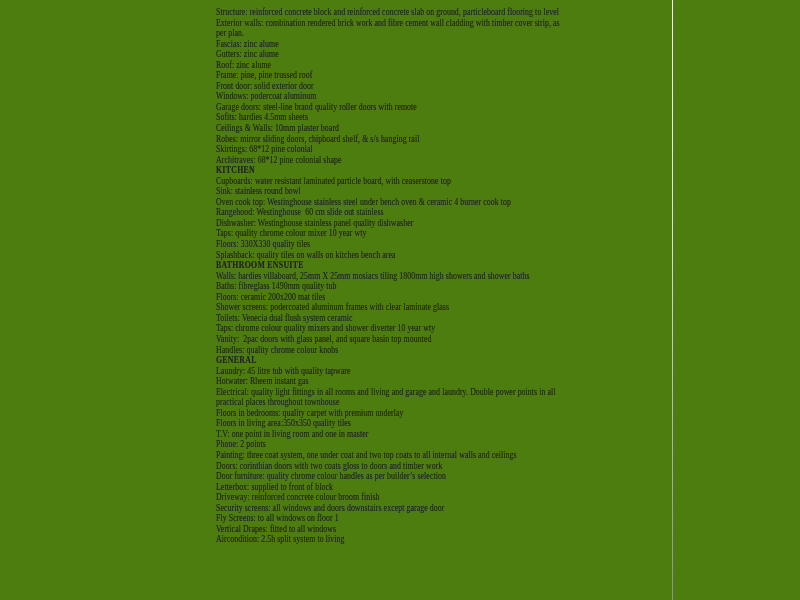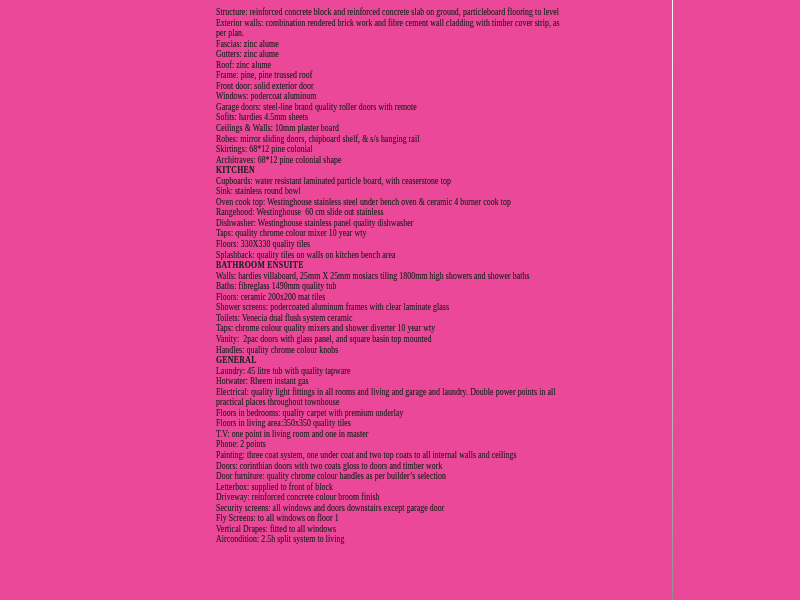--- a/index.html
+++ b/index.html
@@ -30,16 +30,16 @@
     position: absolute;
     top: 0;
     width: 1px;
     height: 600px;
     pointer-events: none;
   }
 </style>
 </head>
 <body>
 
-<div class="page" style="background: #ec4899;">
+<div class="page" style="background: #4d7c0f;">
   <div class="doc" style="color: rgb(36, 36, 36);"><div class="spec-line">Structure: reinforced concrete block and reinforced concrete slab on ground, particleboard flooring to level</div><div class="spec-line">Exterior walls: combination rendered brick work and fibre cement wall cladding with timber cover strip, as</div><div class="spec-line">per plan.</div><div class="spec-line">Fascias: zinc alume</div><div class="spec-line">Gutters: zinc alume</div><div class="spec-line">Roof: zinc alume</div><div class="spec-line">Frame: pine, pine trussed roof</div><div class="spec-line">Front door: solid exterior door</div><div class="spec-line">Windows: podercoat aluminum</div><div class="spec-line">Garage doors: steel-line brand quality roller doors with remote</div><div class="spec-line">Sofits: hardies 4.5mm sheets</div><div class="spec-line">Ceilings &amp; Walls: 10mm plaster board</div><div class="spec-line">Robes: mirror sliding doors, chipboard shelf, &amp; s/s hanging rail</div><div class="spec-line">Skirtings: 68*12 pine colonial</div><div class="spec-line">Architraves: 68*12 pine colonial shape</div><div class="sec-header">KITCHEN</div><div class="spec-line">Cupboards: water resistant laminated particle board, with ceaserstone top</div><div class="spec-line">Sink: stainless round bowl</div><div class="spec-line">Oven cook top: Westinghouse stainless steel under bench oven &amp; ceramic 4 burner cook top</div><div class="spec-line">Rangehood: Westinghouse  60 cm slide out stainless</div><div class="spec-line">Dishwasher: Westinghouse stainless panel quality dishwasher</div><div class="spec-line">Taps: quality chrome colour mixer 10 year wty</div><div class="spec-line">Floors: 330X330 quality tiles</div><div class="spec-line">Splashback: quality tiles on walls on kitchen bench area</div><div class="sec-header">BATHROOM ENSUITE</div><div class="spec-line">Walls: hardies villaboard, 25mm X 25mm mosiacs tiling 1800mm high showers and shower baths</div><div class="spec-line">Baths: fibreglass 1490mm quality tub</div><div class="spec-line">Floors: ceramic 200x200 mat tiles</div><div class="spec-line">Shower screens: podercoated aluminum frames with clear laminate glass</div><div class="spec-line">Toilets: Venecia dual flush system ceramic</div><div class="spec-line">Taps: chrome colour quality mixers and shower diverter 10 year wty</div><div class="spec-line">Vanity:  2pac doors with glass panel, and square basin top mounted</div><div class="spec-line">Handles: quality chrome colour knobs</div><div class="sec-header">GENERAL</div><div class="spec-line">Laundry: 45 litre tub with quality tapware</div><div class="spec-line">Hotwater: Rheem instant gas</div><div class="spec-line">Electrical: quality light fittings in all rooms and living and garage and laundry. Double power points in all</div><div class="spec-line">practical places throughout townhouse</div><div class="spec-line">Floors in bedrooms: quality carpet with premium underlay</div><div class="spec-line">Floors in living area:350x350 quality tiles</div><div class="spec-line">T.V: one point in living room and one in master</div><div class="spec-line">Phone: 2 points</div><div class="spec-line">Painting: three coat system, one under coat and two top coats to all internal walls and ceilings</div><div class="spec-line">Doors: corinthian doors with two coats gloss to doors and timber work</div><div class="spec-line">Door furniture: quality chrome colour handles as per builder’s selection</div><div class="spec-line">Letterbox: supplied to front of block</div><div class="spec-line">Driveway: reinforced concrete colour broom finish</div><div class="spec-line">Security screens: all windows and doors downstairs except garage door</div><div class="spec-line">Fly Screens: to all windows on floor 1</div><div class="spec-line">Vertical Drapes: fitted to all windows</div><div class="spec-line">Aircondition: 2.5h split system to living</div></div>
   <div class="artifact-line" style="left: 672px; background: linear-gradient(rgb(247, 247, 247) 0%, rgb(220, 220, 220) 40%, rgb(143, 143, 143) 100%);"></div>
 </div>
 
 </body></html>

